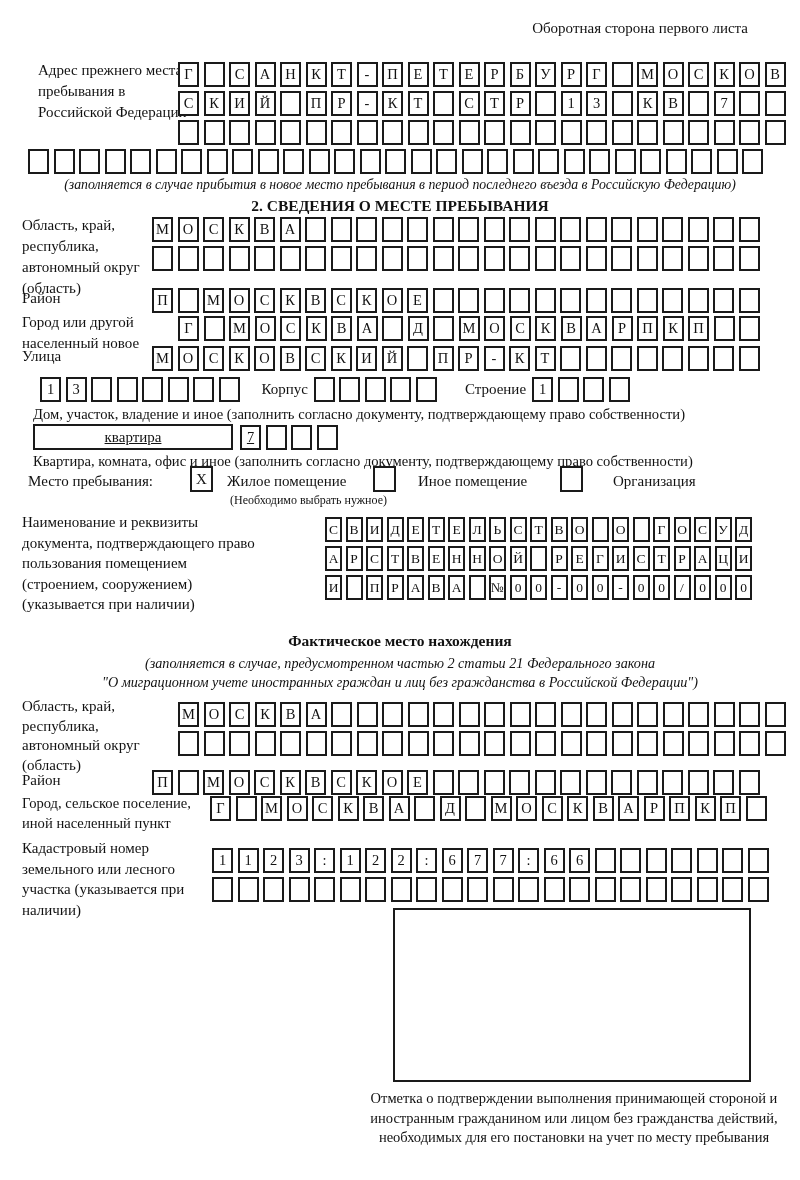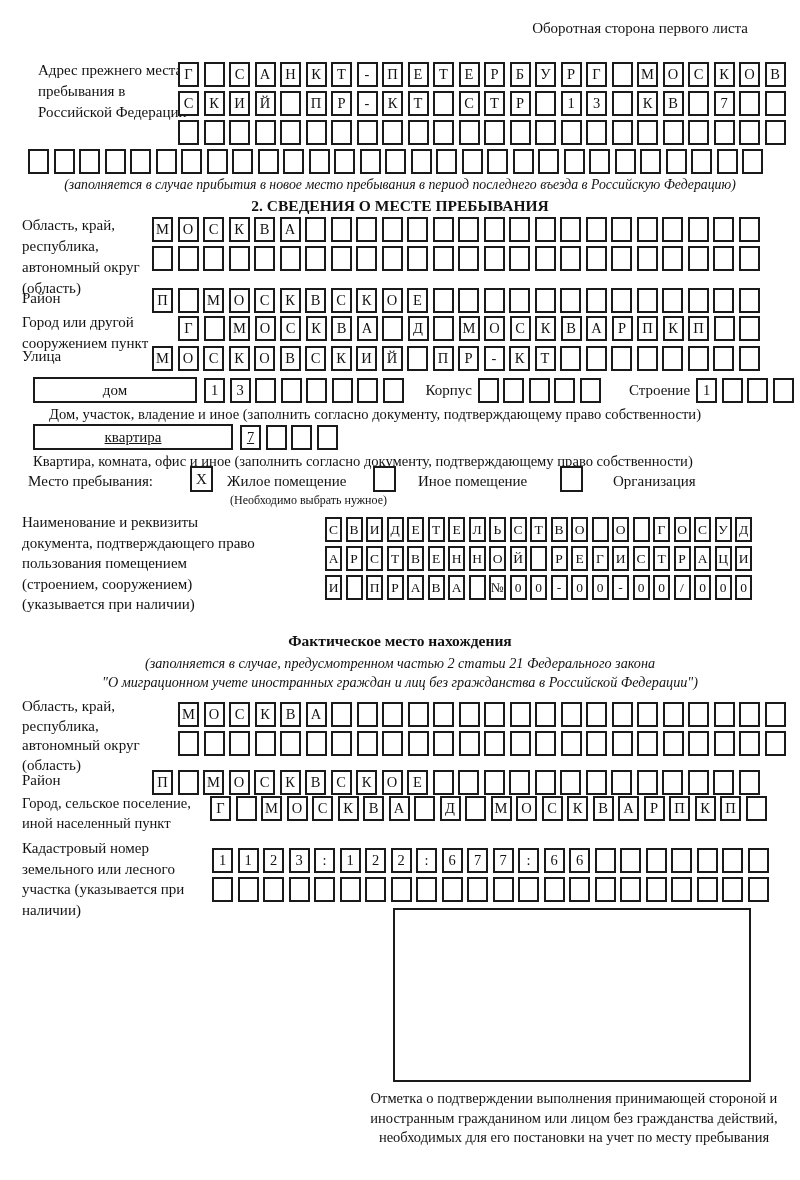--- a/index.html
+++ b/index.html
@@ -226,21 +226,21 @@
     <span class="cell"></span>
     <span class="cell"></span>
     <span class="cell"></span>
     <span class="cell"></span>
     <span class="cell"></span>
     <span class="cell"></span>
     <span class="cell"></span>
     <span class="cell"></span>
   </div>
 
-<div class="abs lbl" style="left:22px;top:312px;width:160px;">Город или другой сооружением пункт</div>
+<div class="abs lbl" style="left:22px;top:312px;width:160px;">Город или другой населенный новое</div>
 <div class="abs cellrow" style="left:178px;top:316px;">
     <span class="cell">Г</span>
     <span class="cell"></span>
     <span class="cell">М</span>
     <span class="cell">О</span>
     <span class="cell">С</span>
     <span class="cell">К</span>
     <span class="cell">В</span>
     <span class="cell">А</span>
     <span class="cell"></span>
@@ -282,21 +282,20 @@
     <span class="cell"></span>
     <span class="cell"></span>
     <span class="cell"></span>
     <span class="cell"></span>
     <span class="cell"></span>
     <span class="cell"></span>
     <span class="cell"></span>
   </div>
 
 <div class="abs flexrow" style="left:33px;top:377px;">
-  <div class="wbox" style="width:164px;">дом</div>
   <div class="cellrow" style="margin-left:7px;">
       <span class="cell">1</span>
       <span class="cell">3</span>
       <span class="cell"></span>
       <span class="cell"></span>
       <span class="cell"></span>
       <span class="cell"></span>
       <span class="cell"></span>
       <span class="cell"></span>
     </div>
@@ -309,21 +308,21 @@
       <span class="cell"></span>
     </div>
   <div class="lbl" style="margin-left:28px;">Строение</div>
   <div class="cellrow" style="margin-left:6px;">
       <span class="cell">1</span>
       <span class="cell"></span>
       <span class="cell"></span>
       <span class="cell"></span>
     </div>
 </div>
-<div class="abs caption" style="left:49px;top:406px;">Дом, участок, владение и иное (заполнить согласно документу, подтверждающему право собственности)</div>
+<div class="abs caption" style="left:33px;top:406px;">Дом, участок, владение и иное (заполнить согласно документу, подтверждающему право собственности)</div>
 
 <div class="abs flexrow" style="left:33px;top:424px;text-decoration:underline;">
   <div class="wbox" style="width:200px;">квартира</div>
   <div class="cellrow" style="margin-left:7px;">
       <span class="cell">7</span>
       <span class="cell"></span>
       <span class="cell"></span>
       <span class="cell"></span>
     </div>
 </div>

